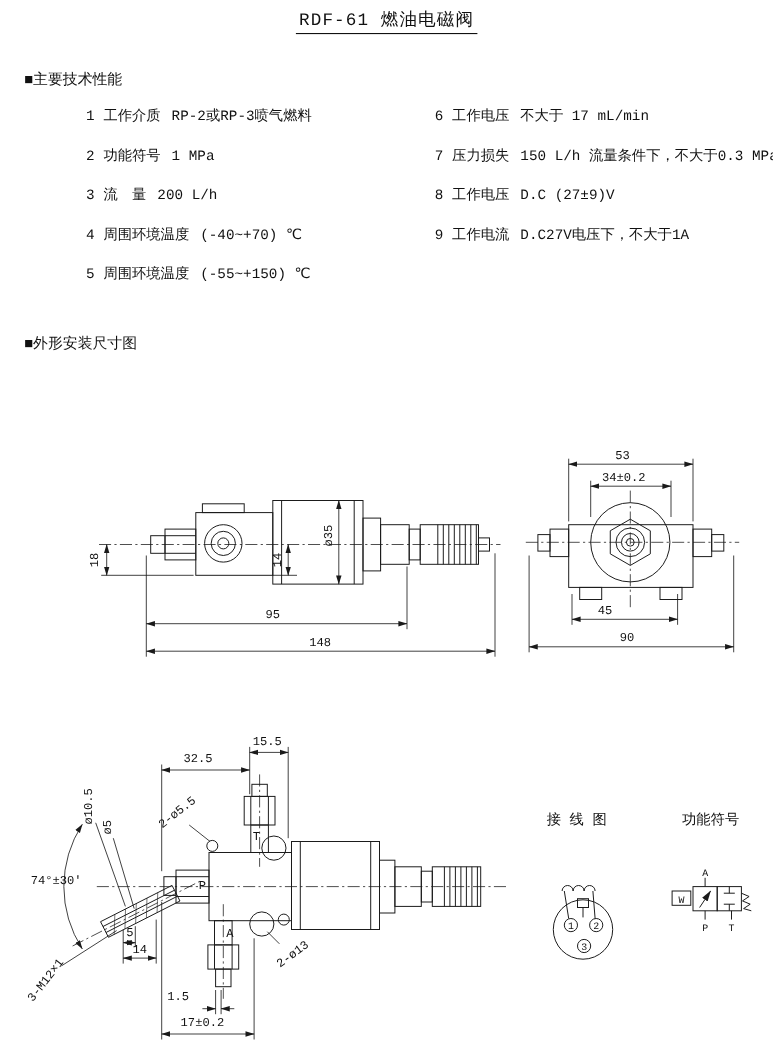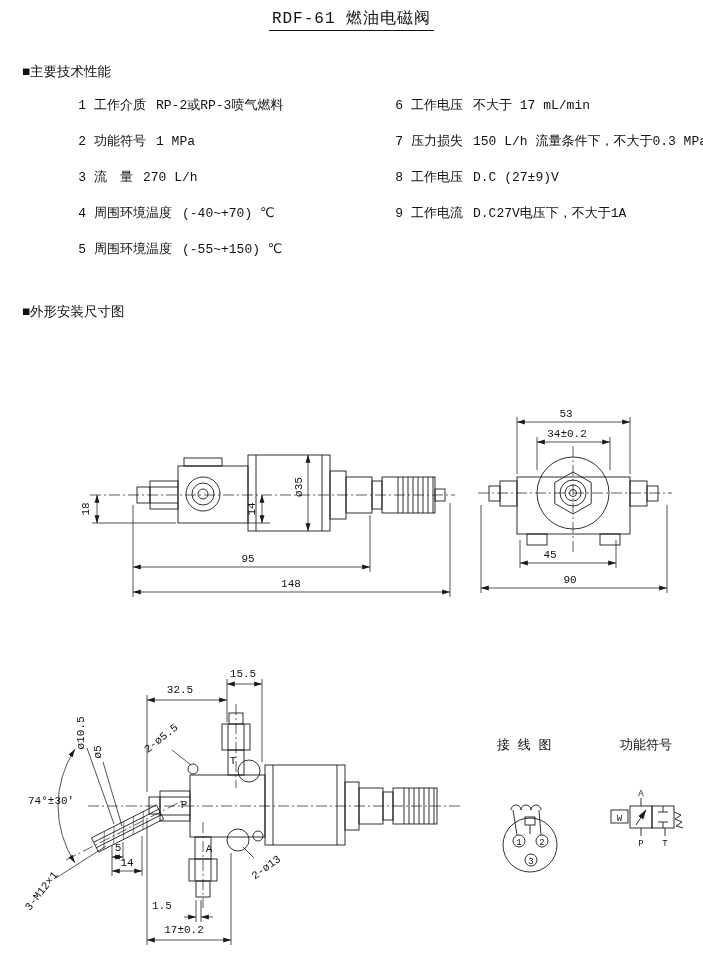--- a/index.html
+++ b/index.html
@@ -47,21 +47,21 @@
       <span class="spec-value">RP-2或RP-3喷气燃料</span>
     </div>
     <div class="spec-row">
       <span class="spec-num">2</span>
       <span class="spec-label">功能符号</span>
       <span class="spec-value">1 MPa</span>
     </div>
     <div class="spec-row">
       <span class="spec-num">3</span>
       <span class="spec-label">流　量</span>
-      <span class="spec-value">270 L/h</span>
+      <span class="spec-value">200 L/h</span>
     </div>
     <div class="spec-row">
       <span class="spec-num">4</span>
       <span class="spec-label">周围环境温度</span>
       <span class="spec-value">(-40~+70) ℃</span>
     </div>
     <div class="spec-row">
       <span class="spec-num">5</span>
       <span class="spec-label">周围环境温度</span>
       <span class="spec-value">(-55~+150) ℃</span>

